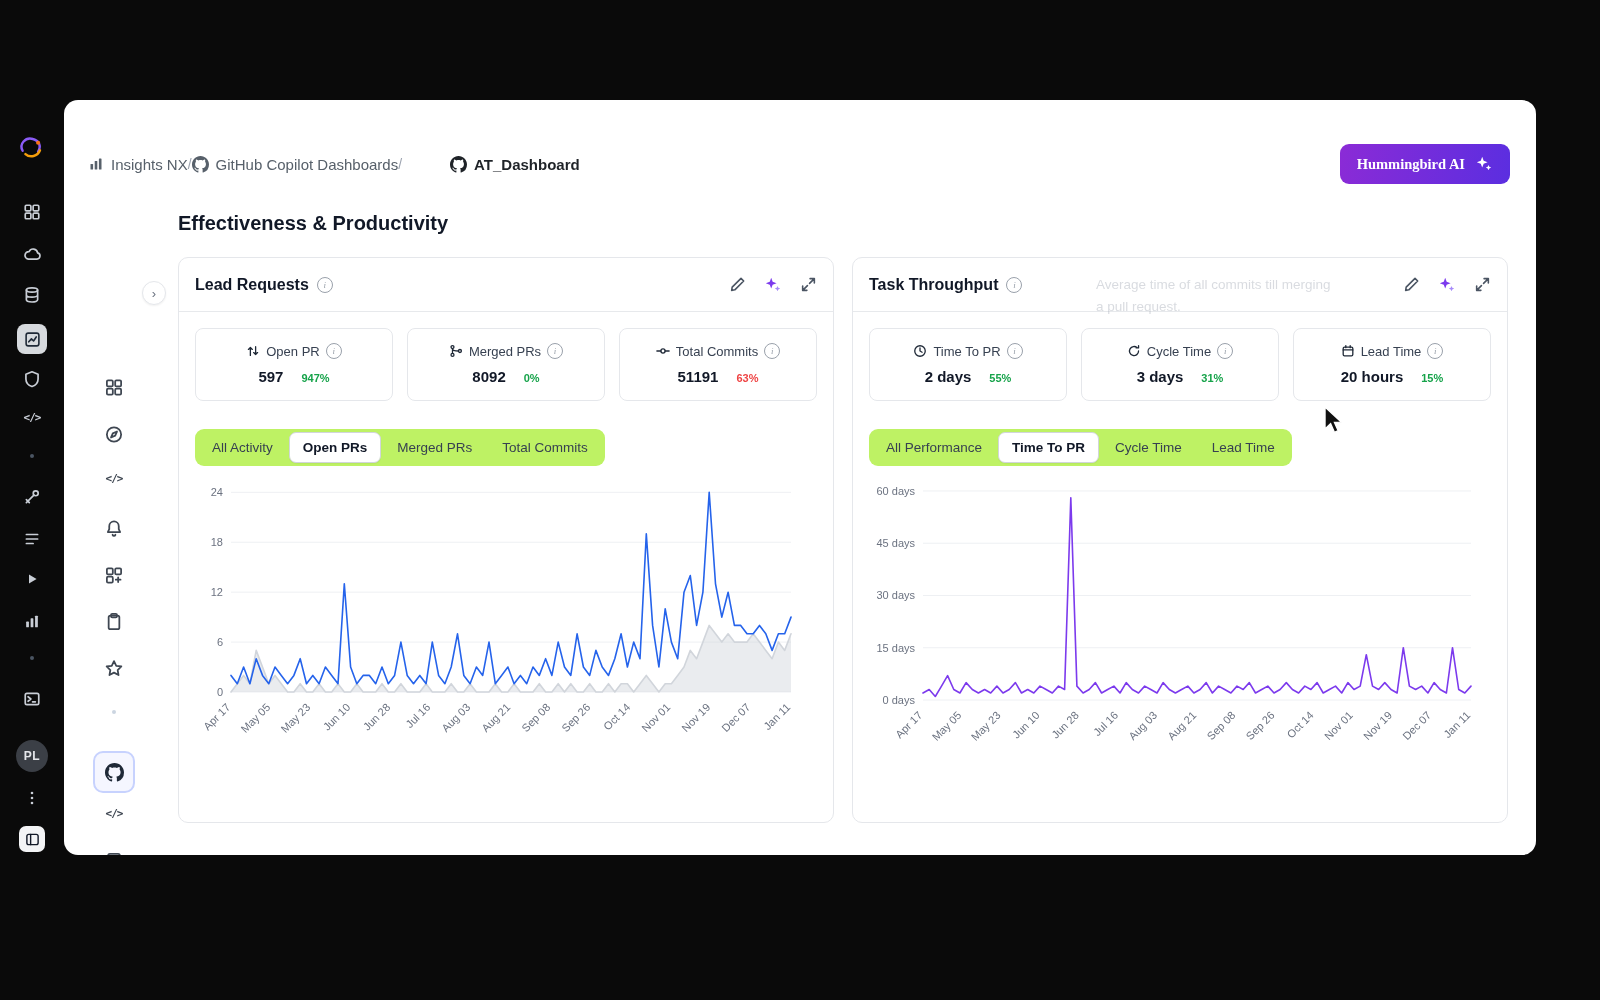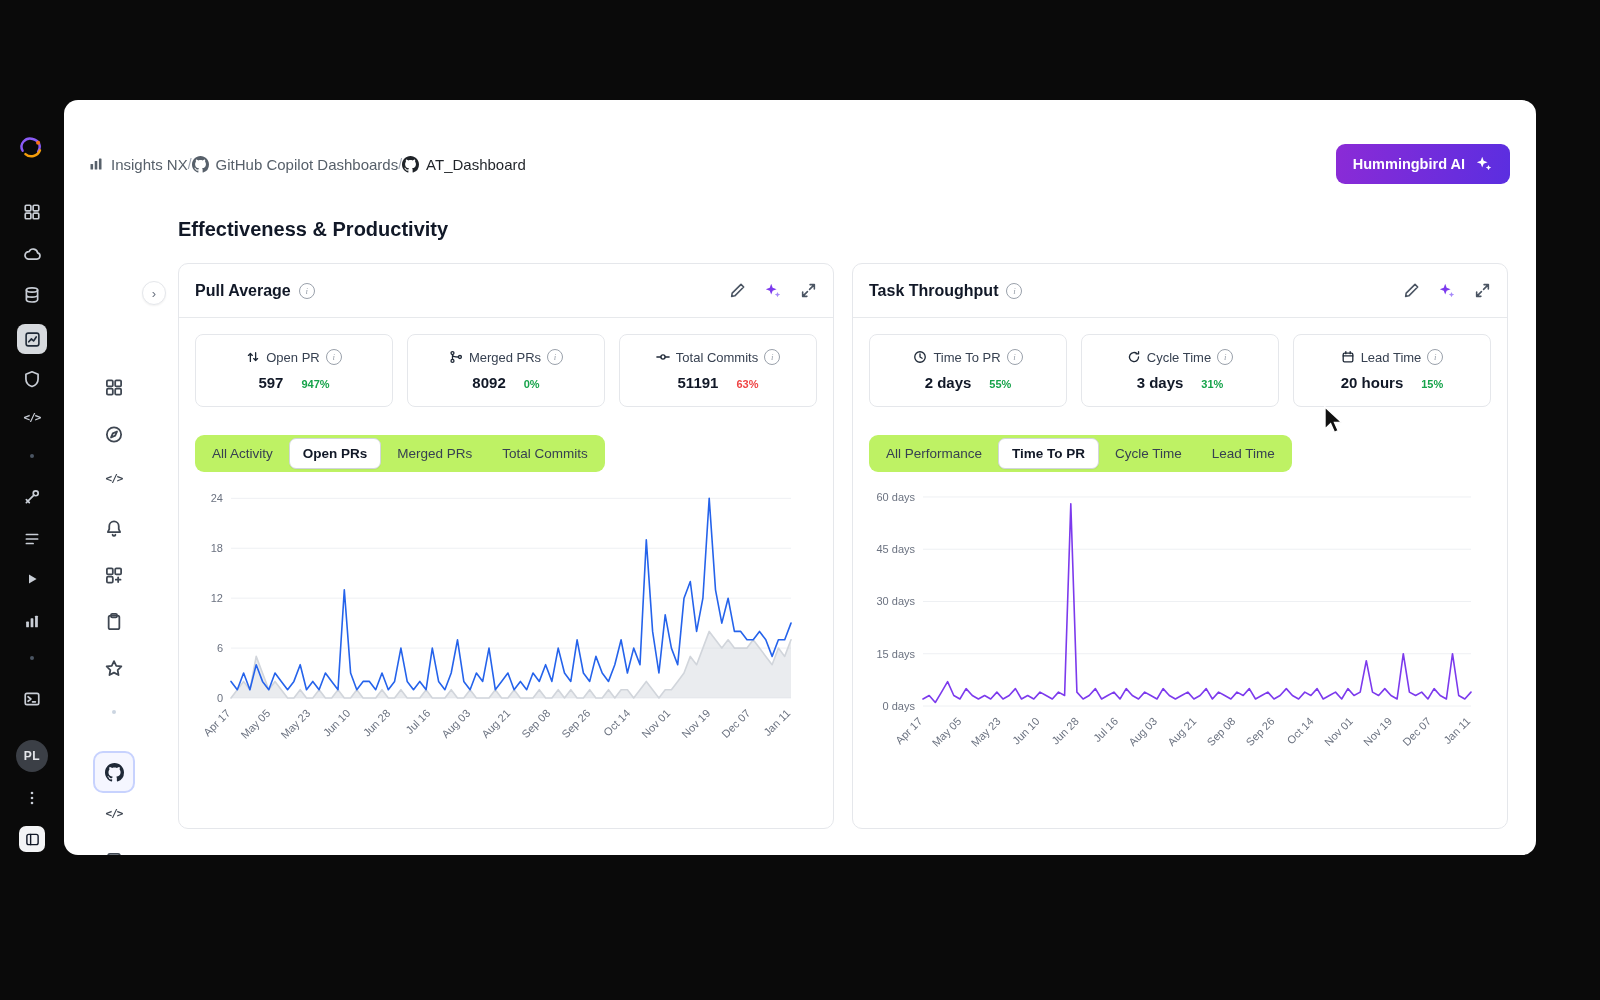--- a/index.html
+++ b/index.html
@@ -15,34 +15,34 @@
   .rail-dot{width:4px;height:4px;border-radius:50%;background:#4b5563;}
   .rail-active-box{width:30px;height:30px;background:#d7dade;border-radius:8px;color:#1f2937;display:flex;align-items:center;justify-content:center;}
   .rail-avatar{width:32px;height:32px;border-radius:50%;background:#3b3f46;color:#e5e7eb;font-size:12px;font-weight:700;display:flex;align-items:center;justify-content:center;letter-spacing:.5px;}
   .rail-toggle{width:26px;height:26px;background:#f3f4f6;border-radius:7px;color:#111827;display:flex;align-items:center;justify-content:center;}
   .code-glyph{font-size:11px;font-weight:700;font-family:"DejaVu Sans Mono",monospace;letter-spacing:-1px;}
   
   .window{position:absolute;left:64px;top:100px;width:1472px;height:755px;background:#ffffff;border-radius:14px;overflow:hidden;z-index:10;}
   .win-header{display:flex;align-items:center;justify-content:space-between;padding:44px 26px 0 24px;}
   .crumbs{display:flex;align-items:center;font-size:15px;}
   .crumb{display:flex;align-items:center;gap:7px;color:#57606a;cursor:pointer;}
-  .crumb.current{color:#1f2328;font-weight:400;cursor:default;}
+  .crumb.current{color:#1f2328;font-weight:700;cursor:default;margin-left:48px;}
   .crumb-sep{color:#9ca3af;font-size:14px;}
   .ai-btn{display:flex;align-items:center;gap:10px;padding:11px 17px;border-radius:9px;border:none;cursor:pointer;
-    background:linear-gradient(100deg,#8b2bd6 0%,#5b2ee0 100%);color:#ffffff;font-size:14.5px;font-weight:600;font-family:Liberation Sans, sans-serif;}
+    background:linear-gradient(100deg,#8b2bd6 0%,#5b2ee0 100%);color:#ffffff;font-size:14.5px;font-weight:600;font-family:Liberation Serif, serif;}
   
   .rail2{position:absolute;left:0;top:130px;width:100px;height:625px;}
   .rail2-item{position:absolute;left:50%;transform:translateX(-50%);color:#3f4752;cursor:pointer;display:flex;align-items:center;justify-content:center;}
   .rail2-selected{width:38px;height:38px;border:2px solid #c7d2fe;background:#f5f6ff;border-radius:10px;color:#1f2937;}
   .rail2-dot{width:4px;height:4px;border-radius:50%;background:#cbd5e1;}
   .collapse-btn{position:absolute;left:78px;top:181px;width:22px;height:22px;border-radius:50%;background:#fff;border:1px solid #e5e7eb;
     display:flex;align-items:center;justify-content:center;font-size:13px;color:#6b7280;cursor:pointer;box-shadow:0 1px 2px rgba(0,0,0,.06);}
   
   .main{position:absolute;left:114px;top:96px;right:28px;}
-  .page-title{font-size:20px;font-weight:700;color:#111827;margin:22px 0 22px;}
+  .page-title{font-size:20px;font-weight:700;color:#111827;margin:16px 0 22px;}
   .panels{display:flex;gap:18px;}
   .panel{flex:1;border:1px solid #e5e7eb;border-radius:10px;background:#fff;height:564px;position:relative;overflow:hidden;}
   .panel-header{height:53px;display:flex;align-items:center;justify-content:space-between;padding:0 16px;border-bottom:1px solid #e7e9ec;}
   .panel-title-wrap{display:flex;align-items:center;gap:8px;}
   .panel-title{font-size:16px;font-weight:600;color:#111827;}
   .panel-actions{display:flex;align-items:center;gap:18px;color:#4b5563;}
   .panel-actions .act{cursor:pointer;display:flex;align-items:center;}
   .sparkle-act{color:#7c3aed;}
   .info{width:14px;height:14px;border-radius:50%;border:1.2px solid #9aa1ab;color:#9aa1ab;font-size:9px;line-height:12px;
     display:inline-flex;align-items:center;justify-content:center;font-family:"Liberation Serif",serif;font-style:italic;cursor:pointer;flex:0 0 auto;}
@@ -276,21 +276,21 @@
   <div class="collapse-btn">›</div>
 
   <div class="main">
     <div class="page-title">Effectiveness &amp; Productivity</div>
 
     <div class="panels">
 
       <div class="panel">
         <div class="panel-header">
           <div class="panel-title-wrap">
-            <span class="panel-title">Pull Average</span>
+            <span class="panel-title">Lead Requests</span>
             <span class="info">i</span>
           </div>
           <div class="panel-actions">
             <span class="act">
               <svg class="ic" width="17" height="17" viewBox="0 0 16 16">
                   <path d="M11.3 2.2 L13.8 4.7 L5.5 13 L2.5 13.5 L3 10.5 Z"></path>
                 </svg>
             </span>
             <span class="act sparkle-act">
               <svg width="18" height="18" viewBox="0 0 20 20">
@@ -379,20 +379,21 @@
               <text x="606" y="236" text-anchor="end" font-size="11" fill="#6b7280" font-family="Liberation Sans, sans-serif" transform="rotate(-45 606 236)">Jan 11</text>
               <polygon points="46,220 46.0,220.0 52.3,211.7 58.6,203.4 64.9,211.7 71.2,178.4 77.5,195.0 83.8,211.7 90.0,203.4 96.3,211.7 102.6,220.0 108.9,220.0 115.2,211.7 121.5,220.0 127.8,220.0 134.1,211.7 140.4,220.0 146.7,220.0 153.0,211.7 159.3,220.0 165.6,220.0 171.8,211.7 178.1,220.0 184.4,220.0 190.7,220.0 197.0,211.7 203.3,220.0 209.6,220.0 215.9,211.7 222.2,220.0 228.5,220.0 234.8,220.0 241.1,211.7 247.3,220.0 253.6,220.0 259.9,220.0 266.2,211.7 272.5,220.0 278.8,220.0 285.1,211.7 291.4,220.0 297.7,220.0 304.0,220.0 310.3,211.7 316.6,220.0 322.9,220.0 329.1,211.7 335.4,220.0 341.7,220.0 348.0,220.0 354.3,211.7 360.6,220.0 366.9,220.0 373.2,211.7 379.5,220.0 385.8,211.7 392.1,220.0 398.4,220.0 404.7,211.7 410.9,220.0 417.2,220.0 423.5,211.7 429.8,220.0 436.1,211.7 442.4,211.7 448.7,220.0 455.0,211.7 461.3,203.4 467.6,211.7 473.9,220.0 480.2,211.7 486.4,211.7 492.7,203.4 499.0,195.0 505.3,178.4 511.6,186.7 517.9,170.1 524.2,153.4 530.5,161.8 536.8,170.1 543.1,161.8 549.4,170.1 555.7,170.1 562.0,170.1 568.2,161.8 574.5,170.1 580.8,178.4 587.1,186.7 593.4,170.1 599.7,178.4 606.0,161.8 606,220" fill="#d1d5db" opacity="0.45"></polygon>
               <polyline points="46.0,220.0 52.3,211.7 58.6,203.4 64.9,211.7 71.2,178.4 77.5,195.0 83.8,211.7 90.0,203.4 96.3,211.7 102.6,220.0 108.9,220.0 115.2,211.7 121.5,220.0 127.8,220.0 134.1,211.7 140.4,220.0 146.7,220.0 153.0,211.7 159.3,220.0 165.6,220.0 171.8,211.7 178.1,220.0 184.4,220.0 190.7,220.0 197.0,211.7 203.3,220.0 209.6,220.0 215.9,211.7 222.2,220.0 228.5,220.0 234.8,220.0 241.1,211.7 247.3,220.0 253.6,220.0 259.9,220.0 266.2,211.7 272.5,220.0 278.8,220.0 285.1,211.7 291.4,220.0 297.7,220.0 304.0,220.0 310.3,211.7 316.6,220.0 322.9,220.0 329.1,211.7 335.4,220.0 341.7,220.0 348.0,220.0 354.3,211.7 360.6,220.0 366.9,220.0 373.2,211.7 379.5,220.0 385.8,211.7 392.1,220.0 398.4,220.0 404.7,211.7 410.9,220.0 417.2,220.0 423.5,211.7 429.8,220.0 436.1,211.7 442.4,211.7 448.7,220.0 455.0,211.7 461.3,203.4 467.6,211.7 473.9,220.0 480.2,211.7 486.4,211.7 492.7,203.4 499.0,195.0 505.3,178.4 511.6,186.7 517.9,170.1 524.2,153.4 530.5,161.8 536.8,170.1 543.1,161.8 549.4,170.1 555.7,170.1 562.0,170.1 568.2,161.8 574.5,170.1 580.8,178.4 587.1,186.7 593.4,170.1 599.7,178.4 606.0,161.8" fill="none" stroke="#d1d5db" stroke-width="1.6" stroke-linejoin="round" stroke-linecap="round"></polyline>
               <polyline points="46.0,203.4 52.3,211.7 58.6,195.0 64.9,211.7 71.2,186.7 77.5,203.4 83.8,211.7 90.0,195.0 96.3,203.4 102.6,211.7 108.9,203.4 115.2,186.7 121.5,211.7 127.8,203.4 134.1,211.7 140.4,195.0 146.7,203.4 153.0,211.7 159.3,111.8 165.6,195.0 171.8,211.7 178.1,203.4 184.4,203.4 190.7,211.7 197.0,195.0 203.3,211.7 209.6,203.4 215.9,170.1 222.2,203.4 228.5,211.7 234.8,203.4 241.1,211.7 247.3,170.1 253.6,203.4 259.9,211.7 266.2,195.0 272.5,161.8 278.8,203.4 285.1,211.7 291.4,195.0 297.7,203.4 304.0,170.1 310.3,211.7 316.6,203.4 322.9,195.0 329.1,211.7 335.4,203.4 341.7,211.7 348.0,195.0 354.3,203.4 360.6,186.7 366.9,203.4 373.2,170.1 379.5,195.0 385.8,203.4 392.1,161.8 398.4,195.0 404.7,203.4 410.9,178.4 417.2,195.0 423.5,203.4 429.8,186.7 436.1,161.8 442.4,195.0 448.7,170.1 455.0,186.7 461.3,61.9 467.6,153.4 473.9,195.0 480.2,136.8 486.4,170.1 492.7,186.7 499.0,120.2 505.3,103.5 511.6,153.4 517.9,120.2 524.2,20.3 530.5,111.8 536.8,145.1 543.1,120.2 549.4,153.4 555.7,153.4 562.0,161.8 568.2,161.8 574.5,153.4 580.8,161.8 587.1,178.4 593.4,161.8 599.7,161.8 606.0,145.1" fill="none" stroke="#2563eb" stroke-width="1.6" stroke-linejoin="round" stroke-linecap="round"></polyline>
             </svg>
         </div>
 
       </div>
 
       <div class="panel">
+        <div class="ghost-tip">Average time of all commits till merging a pull request.</div>
         <div class="panel-header">
           <div class="panel-title-wrap">
             <span class="panel-title">Task Throughput</span>
             <span class="info">i</span>
           </div>
           <div class="panel-actions">
             <span class="act">
               <svg class="ic" width="17" height="17" viewBox="0 0 16 16">
                   <path d="M11.3 2.2 L13.8 4.7 L5.5 13 L2.5 13.5 L3 10.5 Z"></path>
                 </svg>

